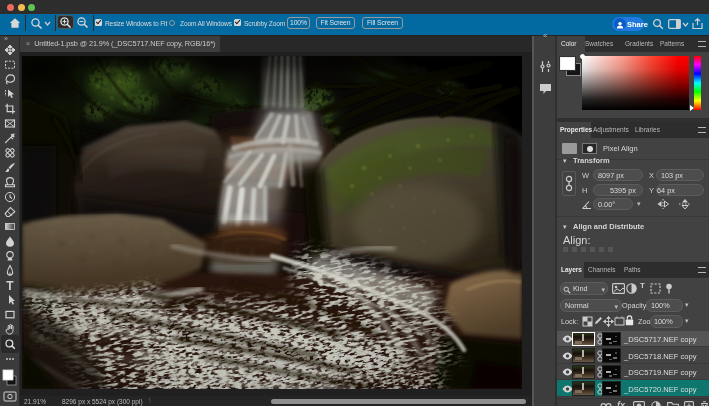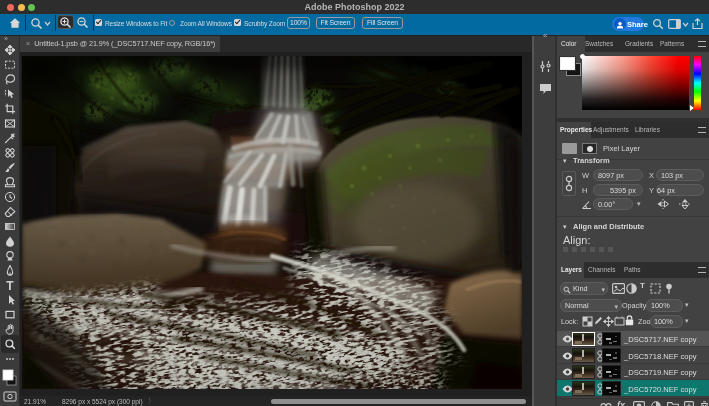--- a/index.html
+++ b/index.html
@@ -33,21 +33,20 @@
 .ffield { position:absolute; background:#4d4d4d; border:1px solid #5c5c5c; border-radius:6px; color:#dcdcdc; font-size:7.3px; white-space:nowrap; }
 .flbl { position:absolute; color:#cfcfcf; font-size:7.5px; }
 </style>
 </head>
 <body>
 
 <div id="titlebar">
   <div class="tl" style="left:7px; background:#ec6a5e;"></div>
   <div class="tl" style="left:18px; background:#f5bf4f;"></div>
   <div class="tl" style="left:28px; background:#61c554;"></div>
-  <div id="title">Adobe Photoshop 2022</div>
 </div>
 
 <div id="optionsbar">
   <svg class="abs" style="left:9px; top:3px;" width="12" height="12" viewBox="0 0 12 12">
     <path d="M0.8 6 L6 1.2 L11.2 6 H9.6 V10.8 H2.4 V6 Z" fill="#d8d8d8"></path>
   </svg>
   <div class="sep" style="left:25px;"></div>
   <svg class="abs" style="left:30px; top:3px;" width="13" height="13" viewBox="0 0 13 13">
     <circle cx="5.5" cy="5.5" r="3.6" fill="none" stroke="#d8d8d8" stroke-width="1.3"></circle>
     <path d="M8.2 8.2 L11.5 11.5" stroke="#d8d8d8" stroke-width="1.6"></path>
@@ -599,21 +598,21 @@
     <div class="ptab" style="left:36px;">Adjustments</div>
     <div class="ptab" style="left:78px;">Libraries</div>
     <div class="hamb" style="right:3px;"></div>
   </div>
 
   <div class="abs" style="left:0; top:102px; width:152px; height:124px; background:#424242; color:#d6d6d6;">
     <div class="abs" style="left:5px; top:5px; width:15px; height:11px; background:#9a9a9a; border-radius:1px;"></div>
     <div class="abs" style="left:25px; top:5px; width:15px; height:11px; background:#262626; border:1px solid #777;">
         <div class="abs" style="left:4px; top:1.5px; width:6px; height:6px; background:#ddd; border-radius:50%;"></div>
       </div>
-    <div class="abs" style="left:46px; top:6px; font-size:7.5px;">Pixel Layer</div>
+    <div class="abs" style="left:46px; top:6px; font-size:7.5px;">Pixel Align</div>
     <div class="abs" style="left:0px; top:21px; width:152px; height:1px; background:#383838;"></div>
     <div class="abs" style="left:6px; top:19px; font-size:7px; color:#c9c9c9;">▾</div>
     <div class="abs" style="left:16px; top:18px; font-size:7.5px; font-weight:bold;">Transform</div>
     <div class="abs" style="left:5px; top:33px; width:14px; height:25px; border:1px solid #5a5a5a; border-radius:2px;"></div>
     <svg class="abs" style="left:8px; top:37px;" width="8" height="18" viewBox="0 0 8 18">
       <circle cx="4" cy="4" r="2.6" fill="none" stroke="#ccc" stroke-width="1.2"></circle>
       <circle cx="4" cy="13" r="2.6" fill="none" stroke="#ccc" stroke-width="1.2"></circle>
       <path d="M4 6.6 v4" stroke="#ccc" stroke-width="1.2"></path>
     </svg>
     <div class="flbl" style="left:25px; top:33px;">W</div>

